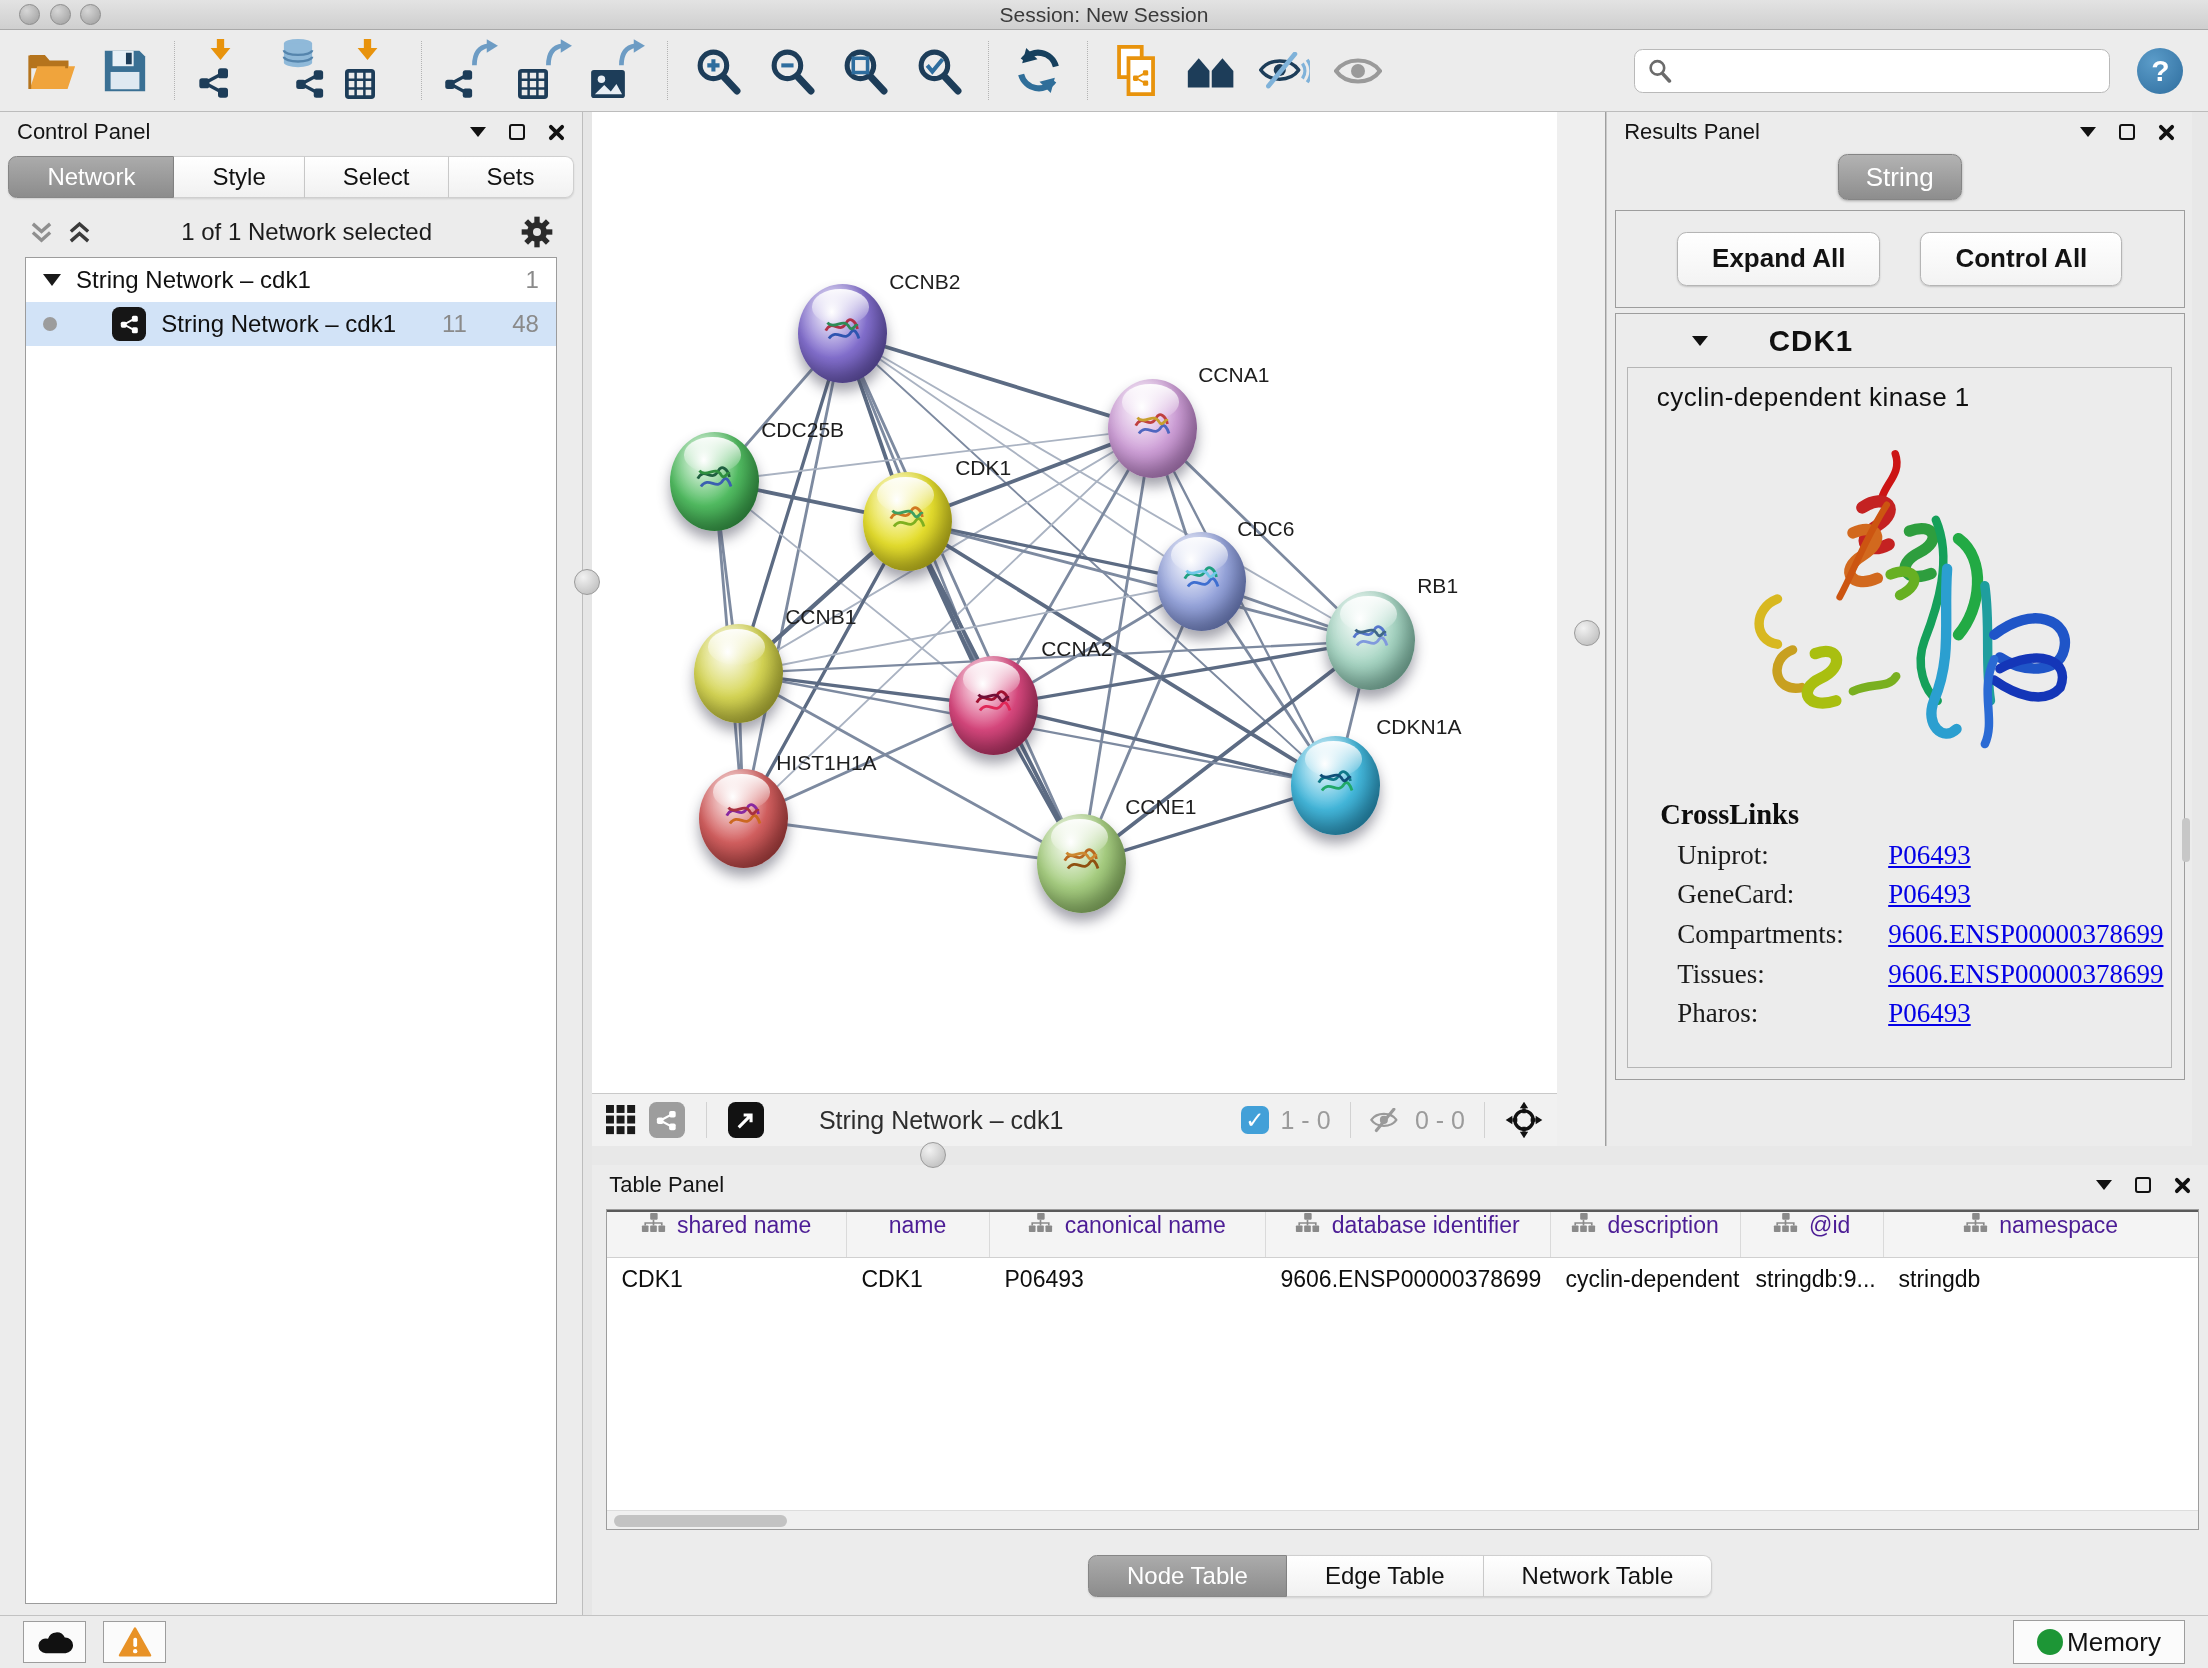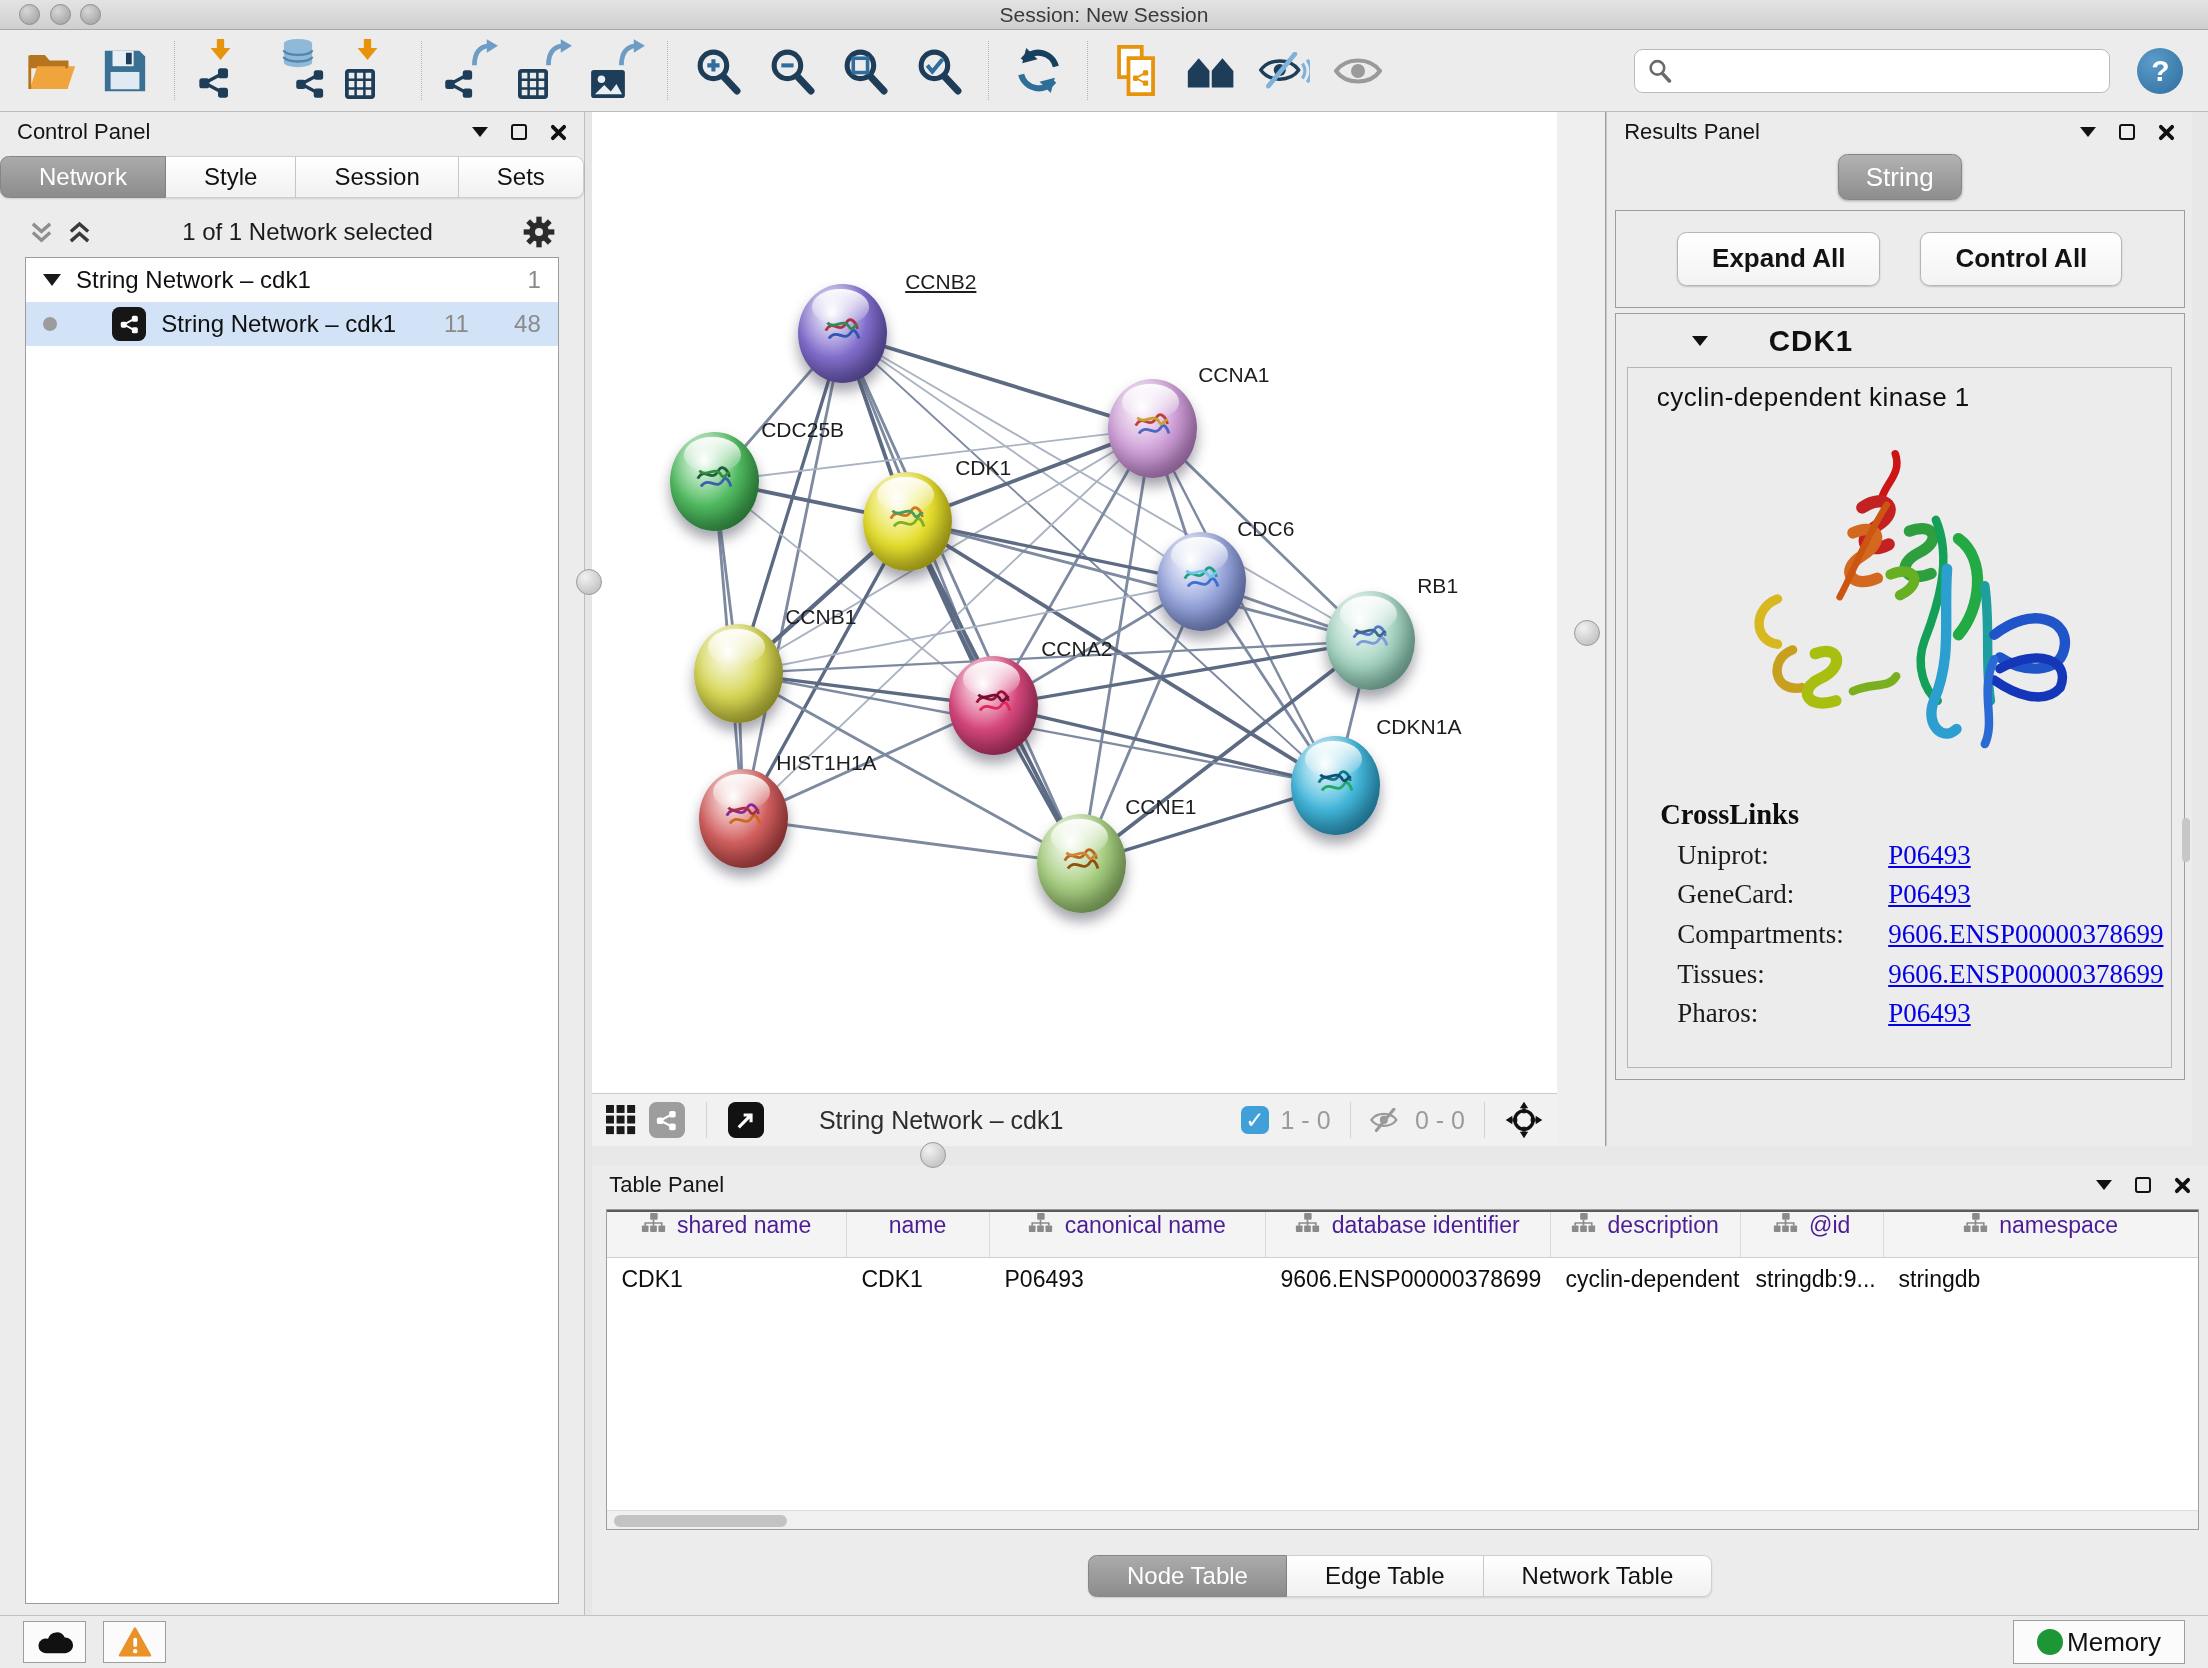--- a/index.html
+++ b/index.html
@@ -377,21 +377,21 @@
         <span class="caret-dn"></span>
         <span class="float-ic"></span>
         <svg width="17" height="17" viewBox="0 0 18 18">
             <use href="#sy-x" style="color:#111"></use>
           </svg>
       </span>
     </div>
     <div class="cp-tabs">
       <div class="tab active">Network</div>
       <div class="tab">Style</div>
-      <div class="tab">Session</div>
+      <div class="tab">Select</div>
       <div class="tab">Sets</div>
     </div>
     <div class="cp-selector">
       <svg width="25" height="23" viewBox="0 0 26 24">
           <use href="#sy-chevd" style="color:#8f8f8f"></use>
         </svg>
       <svg width="25" height="23" viewBox="0 0 26 24">
           <use href="#sy-chevu" style="color:#3a3a3a"></use>
         </svg>
       <span class="sel-text">1 of 1 Network selected</span>
@@ -479,21 +479,21 @@
               <line x1="782" y1="708" x2="515" y2="790" stroke="#5c6b83" stroke-width="3.5" stroke-linecap="round"></line>
               <line x1="159" y1="743" x2="515" y2="790" stroke="#7d8aa0" stroke-width="3" stroke-linecap="round"></line>
             </svg>
             <div class="net-node" style="left: 206px; top: 172px; background: radial-gradient(at 38% 28%, rgb(255, 255, 255) 0%, rgb(132, 112, 207) 46%, rgb(74, 58, 143) 100%);">
               <svg viewBox="-30 -30 60 60" class="nribbon">
                 <path d="M-20,-4 C-12,-20 -2,2 6,-14 C10,-22 18,-16 20,-6" stroke="#b03048" fill="none" stroke-width="3.5"></path>
                 <path d="M-16,6 C-6,-8 4,12 12,-2 C16,-8 20,0 22,6" stroke="#2f55b0" fill="none" stroke-width="3.5"></path>
                 <path d="M-18,-14 C-8,-4 2,-22 10,-8 C14,-2 18,-14 20,-10" stroke="#2e8b57" fill="none" stroke-width="3.5"></path>
               </svg>
             </div>
-            <div class="net-label" style="left: 313px; top: 158px; text-decoration: underline;">CCNB2</div>
+            <div class="net-label" style="left: 297px; top: 158px;">CCNB2</div>
             <div class="net-node" style="left: 516px; top: 267px; background: radial-gradient(at 38% 28%, rgb(255, 255, 255) 0%, rgb(207, 160, 216) 46%, rgb(154, 95, 168) 100%);">
               <svg viewBox="-30 -30 60 60" class="nribbon">
                 <path d="M-20,-4 C-12,-20 -2,2 6,-14 C10,-22 18,-16 20,-6" stroke="#c04040" fill="none" stroke-width="3.5"></path>
                 <path d="M-16,6 C-6,-8 4,12 12,-2 C16,-8 20,0 22,6" stroke="#4f66c0" fill="none" stroke-width="3.5"></path>
                 <path d="M-18,-14 C-8,-4 2,-22 10,-8 C14,-2 18,-14 20,-10" stroke="#c8a030" fill="none" stroke-width="3.5"></path>
               </svg>
             </div>
             <div class="net-label" style="left: 606px; top: 251px;">CCNA1</div>
             <div class="net-node" style="left: 78px; top: 320px; background: radial-gradient(at 38% 28%, rgb(255, 255, 255) 0%, rgb(82, 189, 98) 46%, rgb(31, 122, 48) 100%);">
               <svg viewBox="-30 -30 60 60" class="nribbon">

